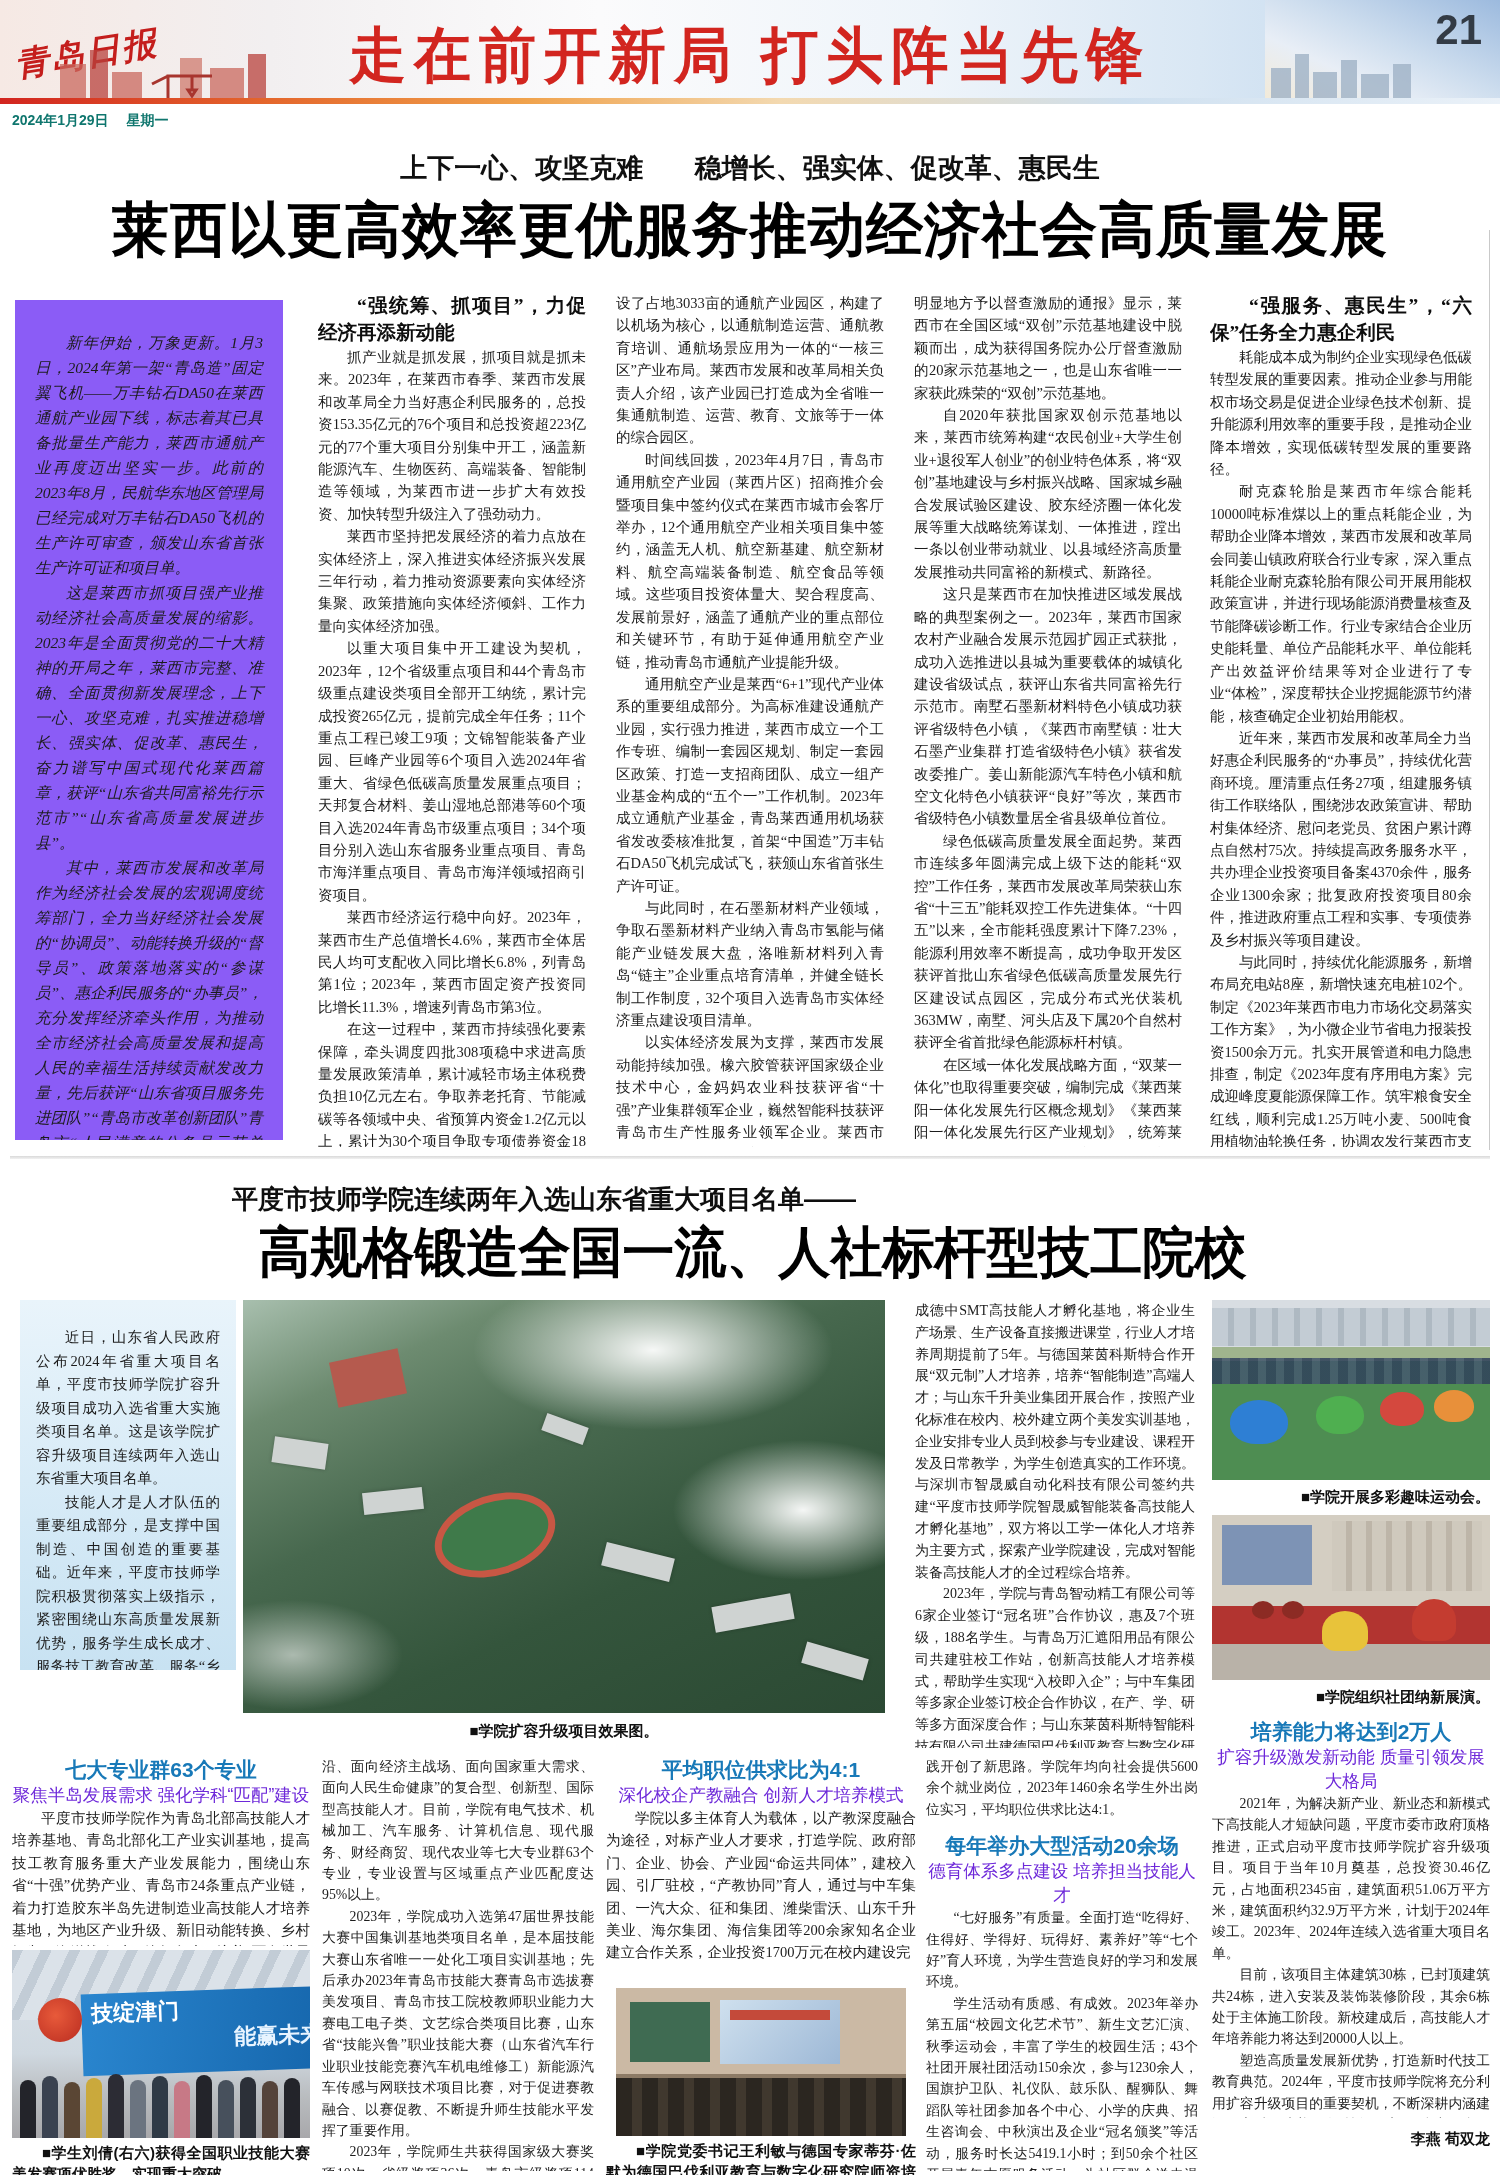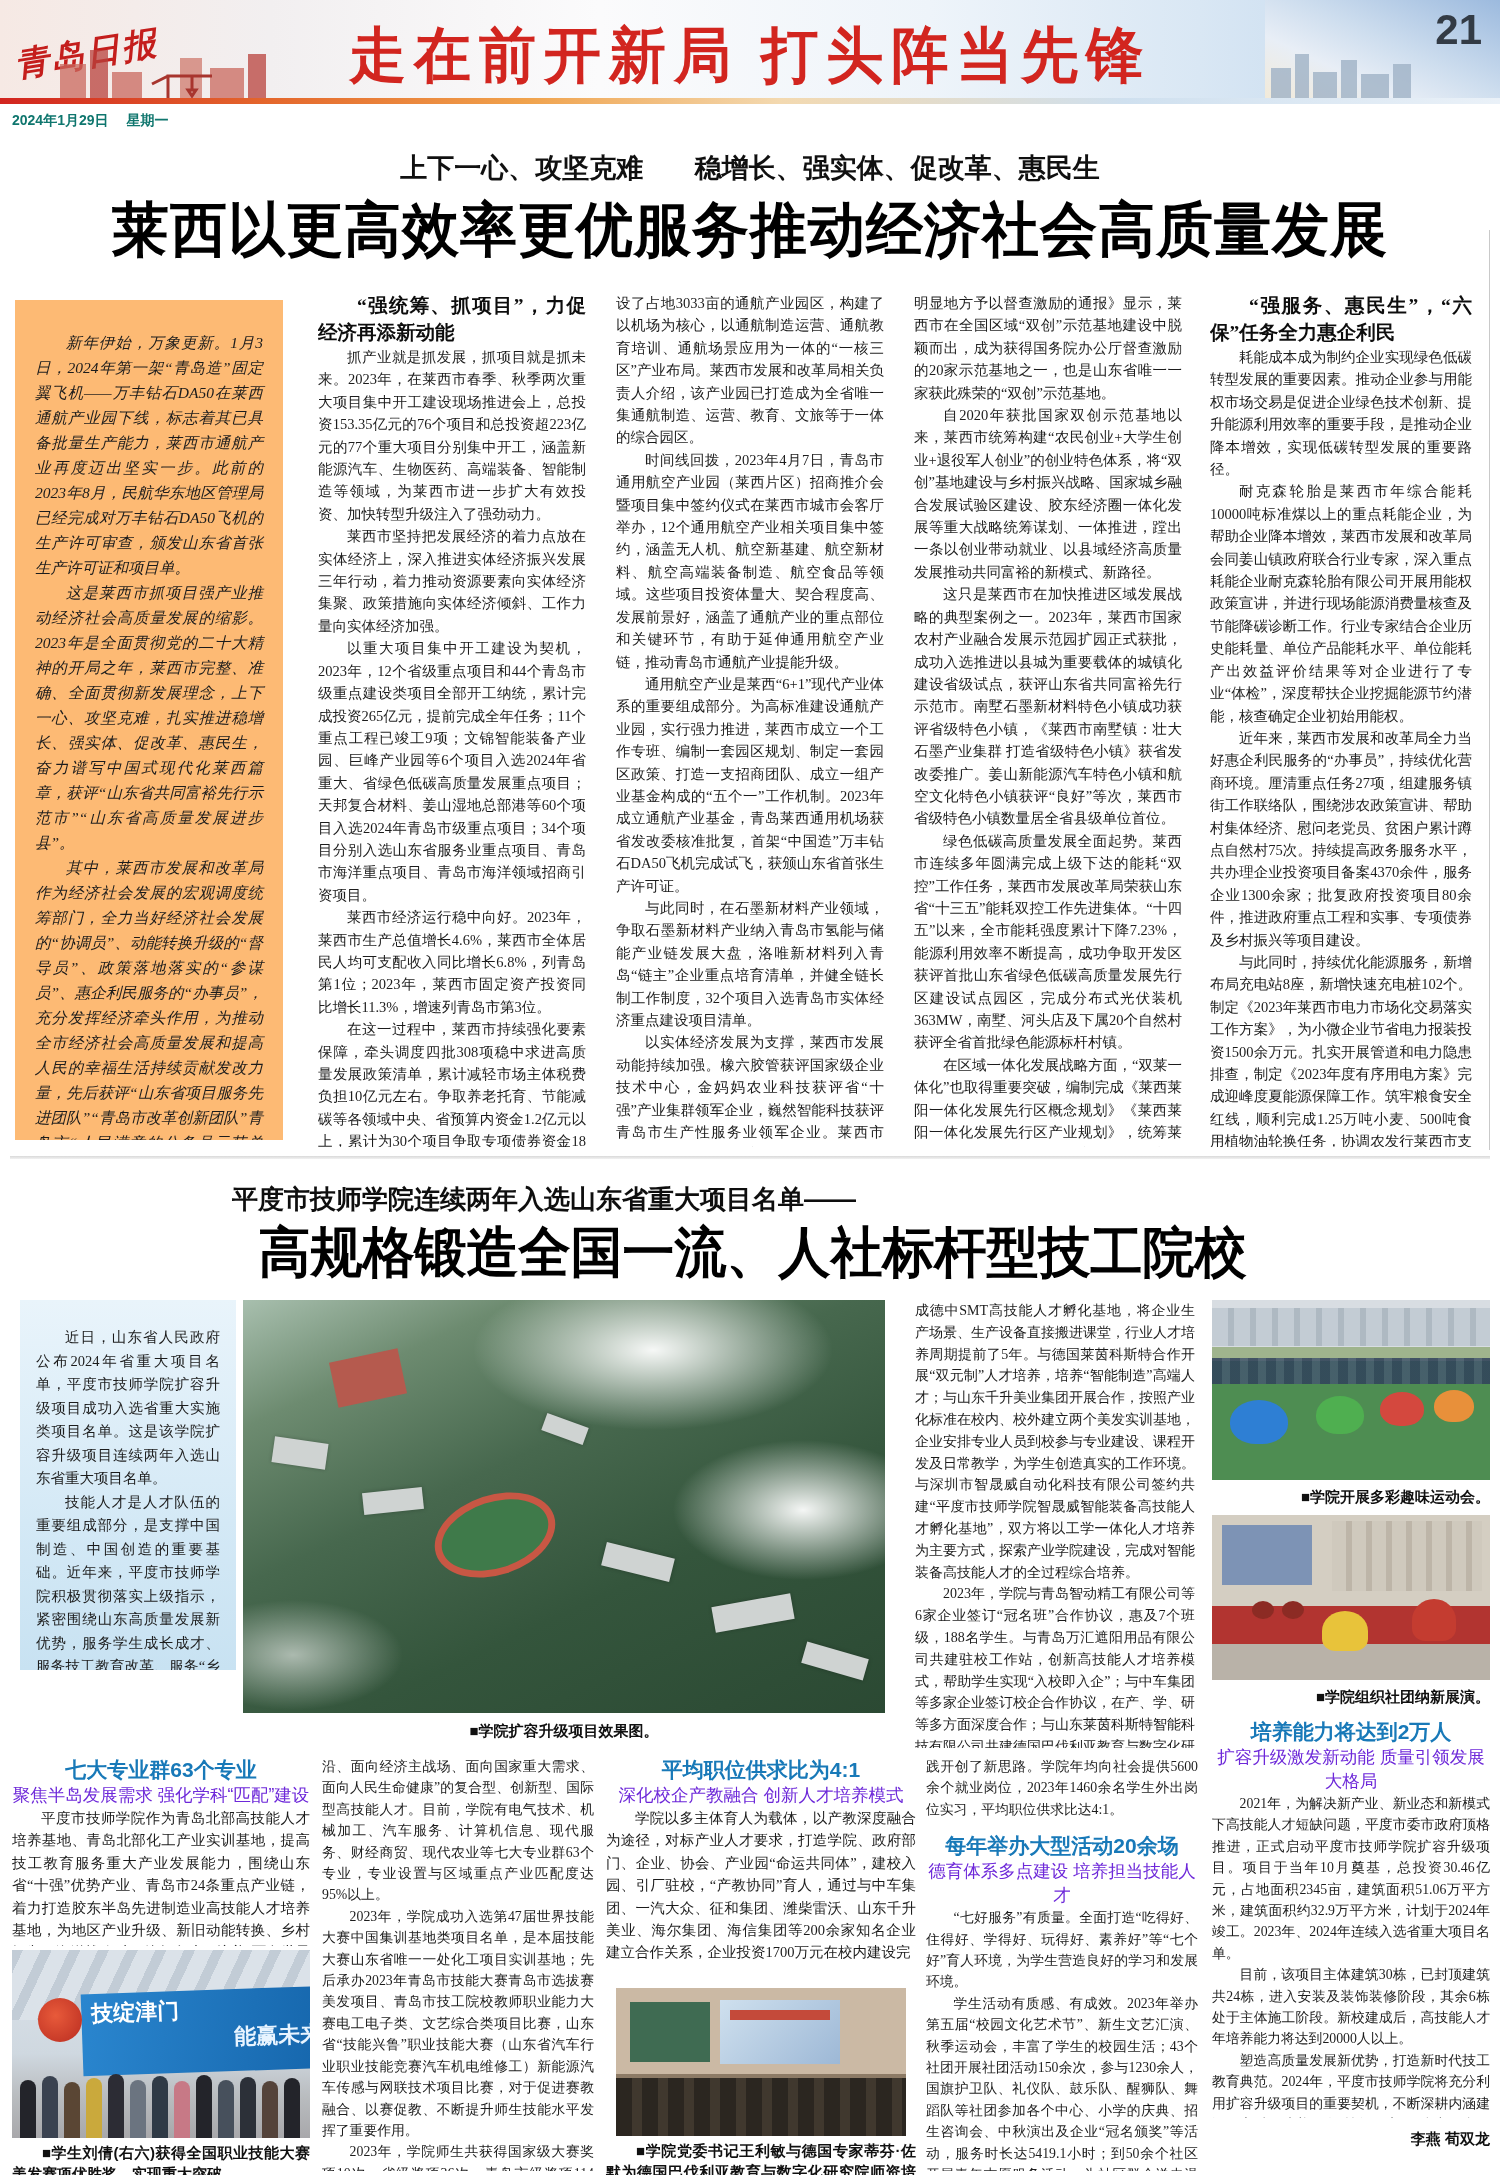--- a/index.html
+++ b/index.html
@@ -26,21 +26,21 @@
   
   .a1-kicker{left:0;top:150px;width:1500px;text-align:center;font-size:27px;font-weight:bold;
     font-family:"Liberation Sans",sans-serif;color:#101010;}
   .a1-kicker span{margin:0 22px;}
   .a1-headline{left:0;top:192px;width:1500px;text-align:center;font-size:57px;font-weight:900;
     color:#000;font-family:"Liberation Serif",serif;transform:scaleY(1.04);letter-spacing:1px;}
   .news-col{position:absolute;text-align:justify;overflow:hidden;font-size:14.5px;line-height:22.4px;color:#1c1c1c;}
   .news-col p{margin:0;text-indent:2em;}
   .news-col p.cont{text-indent:0;}
   .a1-sub{font-weight:bold;font-size:19.5px;line-height:27px;margin:14px 0 10px;text-indent:2em;color:#0d0d0d;}
-  .intro1{background:#fdba74;padding:30px 20px;font-style:italic;font-size:15.5px;line-height:25px;}
+  .intro1{background:#8b5cf6;padding:30px 20px;font-style:italic;font-size:15.5px;line-height:25px;}
   .v-rule{left:1489px;top:230px;width:1px;height:920px;background:#c9c9c9;}
   .h-rule{left:10px;top:1156px;width:1480px;height:3px;background:linear-gradient(180deg,#d9d9d9,#f2f2f2);}
   
   .a2-kicker{left:232px;top:1182px;font-size:26px;font-weight:bold;font-family:"Liberation Sans",sans-serif;color:#0e0e0e;}
   .a2-headline{left:230px;top:1218px;width:1045px;text-align:center;font-size:52px;font-weight:900;
     color:#000;transform:scaleY(1.05);font-family:"Liberation Serif",serif;}
   .intro2{background:linear-gradient(180deg,#e9f4fb 0%,#d4e9f6 60%,#c8e2f2 100%);
     padding:26px 16px;font-size:14.5px;line-height:23.5px;}
   .blue-head{color:#1879b8;font-family:"Liberation Sans",sans-serif;font-weight:bold;font-size:21px;
     line-height:27px;text-align:center;text-indent:0 !important;}
@@ -112,21 +112,21 @@
 <div class="abs h-rule"></div>
 
 <div class="news-col intro1" style="left:15px;top:300px;width:228px;height:780px;">
   <p>新年伊始，万象更新。1月3日，2024年第一架“青岛造”固定翼飞机——万丰钻石DA50在莱西通航产业园下线，标志着其已具备批量生产能力，莱西市通航产业再度迈出坚实一步。此前的2023年8月，民航华东地区管理局已经完成对万丰钻石DA50飞机的生产许可审查，颁发山东省首张生产许可证和项目单。</p>
   <p>这是莱西市抓项目强产业推动经济社会高质量发展的缩影。2023年是全面贯彻党的二十大精神的开局之年，莱西市完整、准确、全面贯彻新发展理念，上下一心、攻坚克难，扎实推进稳增长、强实体、促改革、惠民生，奋力谱写中国式现代化莱西篇章，获评“山东省共同富裕先行示范市”“山东省高质量发展进步县”。</p>
   <p>其中，莱西市发展和改革局作为经济社会发展的宏观调度统筹部门，全力当好经济社会发展的“协调员”、动能转换升级的“督导员”、政策落地落实的“参谋员”、惠企利民服务的“办事员”，充分发挥经济牵头作用，为推动全市经济社会高质量发展和提高人民的幸福生活持续贡献发改力量，先后获评“山东省项目服务先进团队”“青岛市改革创新团队”青岛市“人民满意的公务员示范单位”等荣誉称号。</p>
 </div>
 
 <div class="news-col" style="left:318px;top:292px;width:268px;height:855px;">
   <p class="a1-sub" style="margin-top:0;">“强统筹、抓项目”，力促经济再添新动能</p>
-  <p>抓产业就是抓发展，抓项目就是抓未来。2023年，在莱西市春季、秋季两次重大项目集中开工建设现场推进会上，总投资153.35亿元的76个项目和总投资超223亿元的77个重大项目分别集中开工，涵盖新能源汽车、生物医药、高端装备、智能制造等领域，为莱西市进一步扩大有效投资、加快转型升级注入了强劲动力。</p>
+  <p>抓产业就是抓发展，抓项目就是抓未来。2023年，在莱西市春季、莱西市发展和改革局全力当好惠企利民服务的，总投资153.35亿元的76个项目和总投资超223亿元的77个重大项目分别集中开工，涵盖新能源汽车、生物医药、高端装备、智能制造等领域，为莱西市进一步扩大有效投资、加快转型升级注入了强劲动力。</p>
   <p>莱西市坚持把发展经济的着力点放在实体经济上，深入推进实体经济振兴发展三年行动，着力推动资源要素向实体经济集聚、政策措施向实体经济倾斜、工作力量向实体经济加强。</p>
   <p>以重大项目集中开工建设为契机，2023年，12个省级重点项目和44个青岛市级重点建设类项目全部开工纳统，累计完成投资265亿元，提前完成全年任务；11个重点工程已竣工9项；文锦智能装备产业园、巨峰产业园等6个项目入选2024年省重大、省绿色低碳高质量发展重点项目；天邦复合材料、姜山湿地总部港等60个项目入选2024年青岛市级重点项目；34个项目分别入选山东省服务业重点项目、青岛市海洋重点项目、青岛市海洋领域招商引资项目。</p>
   <p>莱西市经济运行稳中向好。2023年，莱西市生产总值增长4.6%，莱西市全体居民人均可支配收入同比增长6.8%，列青岛第1位；2023年，莱西市固定资产投资同比增长11.3%，增速列青岛市第3位。</p>
   <p>在这一过程中，莱西市持续强化要素保障，牵头调度四批308项稳中求进高质量发展政策清单，累计减轻市场主体税费负担10亿元左右。争取养老托育、节能减碳等各领域中央、省预算内资金1.2亿元以上，累计为30个项目争取专项债券资金18亿元，4个项目入选第五批山东省乡村振兴重大项目库，争取政策性贷款19.2亿元。</p>
 
 </div>
 
 <div class="news-col" style="left:616px;top:292px;width:268px;height:855px;font-family:Liberation Serif, serif;">
   <p class="cont">设了占地3033亩的通航产业园区，构建了以机场为核心，以通航制造运营、通航教育培训、通航场景应用为一体的“一核三区”产业布局。莱西市发展和改革局相关负责人介绍，该产业园已打造成为全省唯一集通航制造、运营、教育、文旅等于一体的综合园区。</p>
   <p>时间线回拨，2023年4月7日，青岛市通用航空产业园（莱西片区）招商推介会暨项目集中签约仪式在莱西市城市会客厅举办，12个通用航空产业相关项目集中签约，涵盖无人机、航空新基建、航空新材料、航空高端装备制造、航空食品等领域。这些项目投资体量大、契合程度高、发展前景好，涵盖了通航产业的重点部位和关键环节，有助于延伸通用航空产业链，推动青岛市通航产业提能升级。</p>

